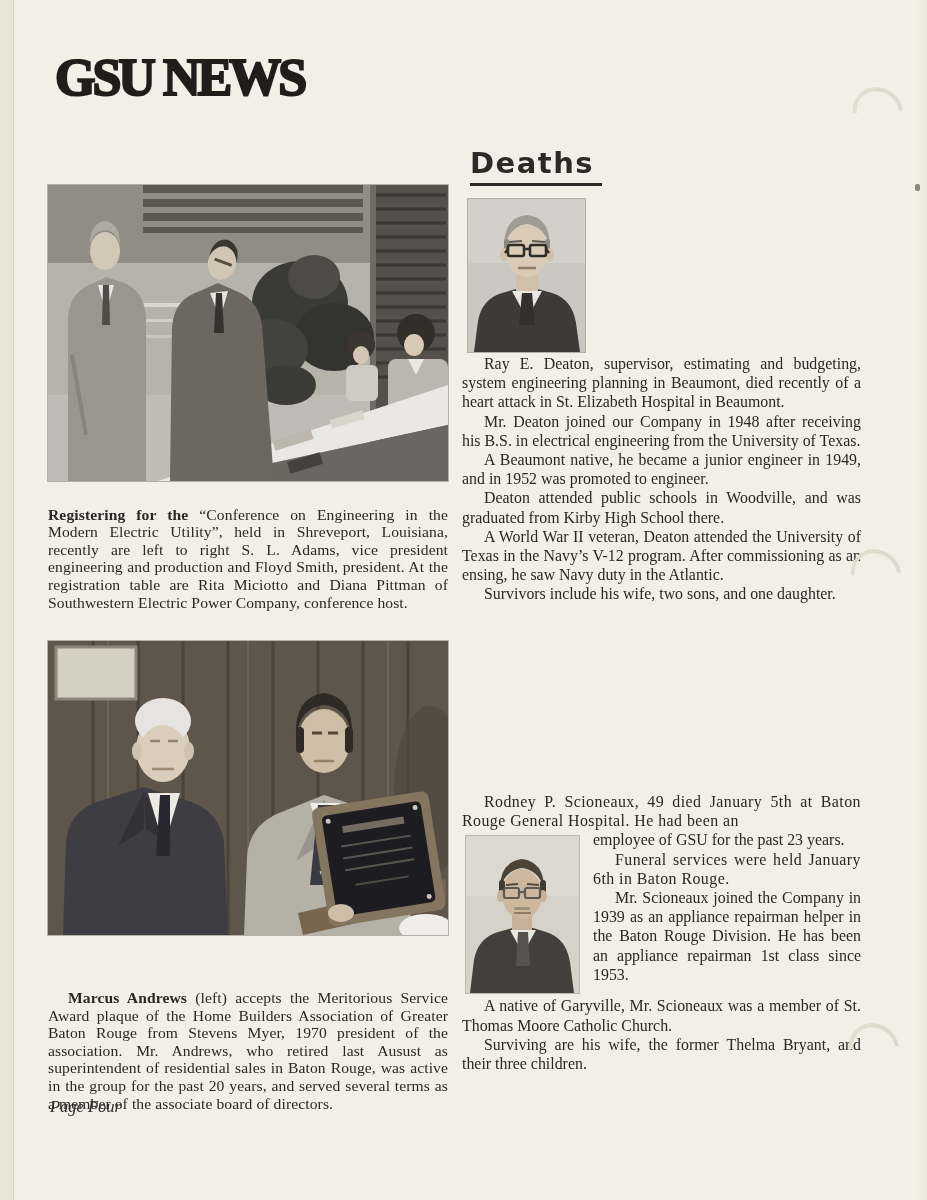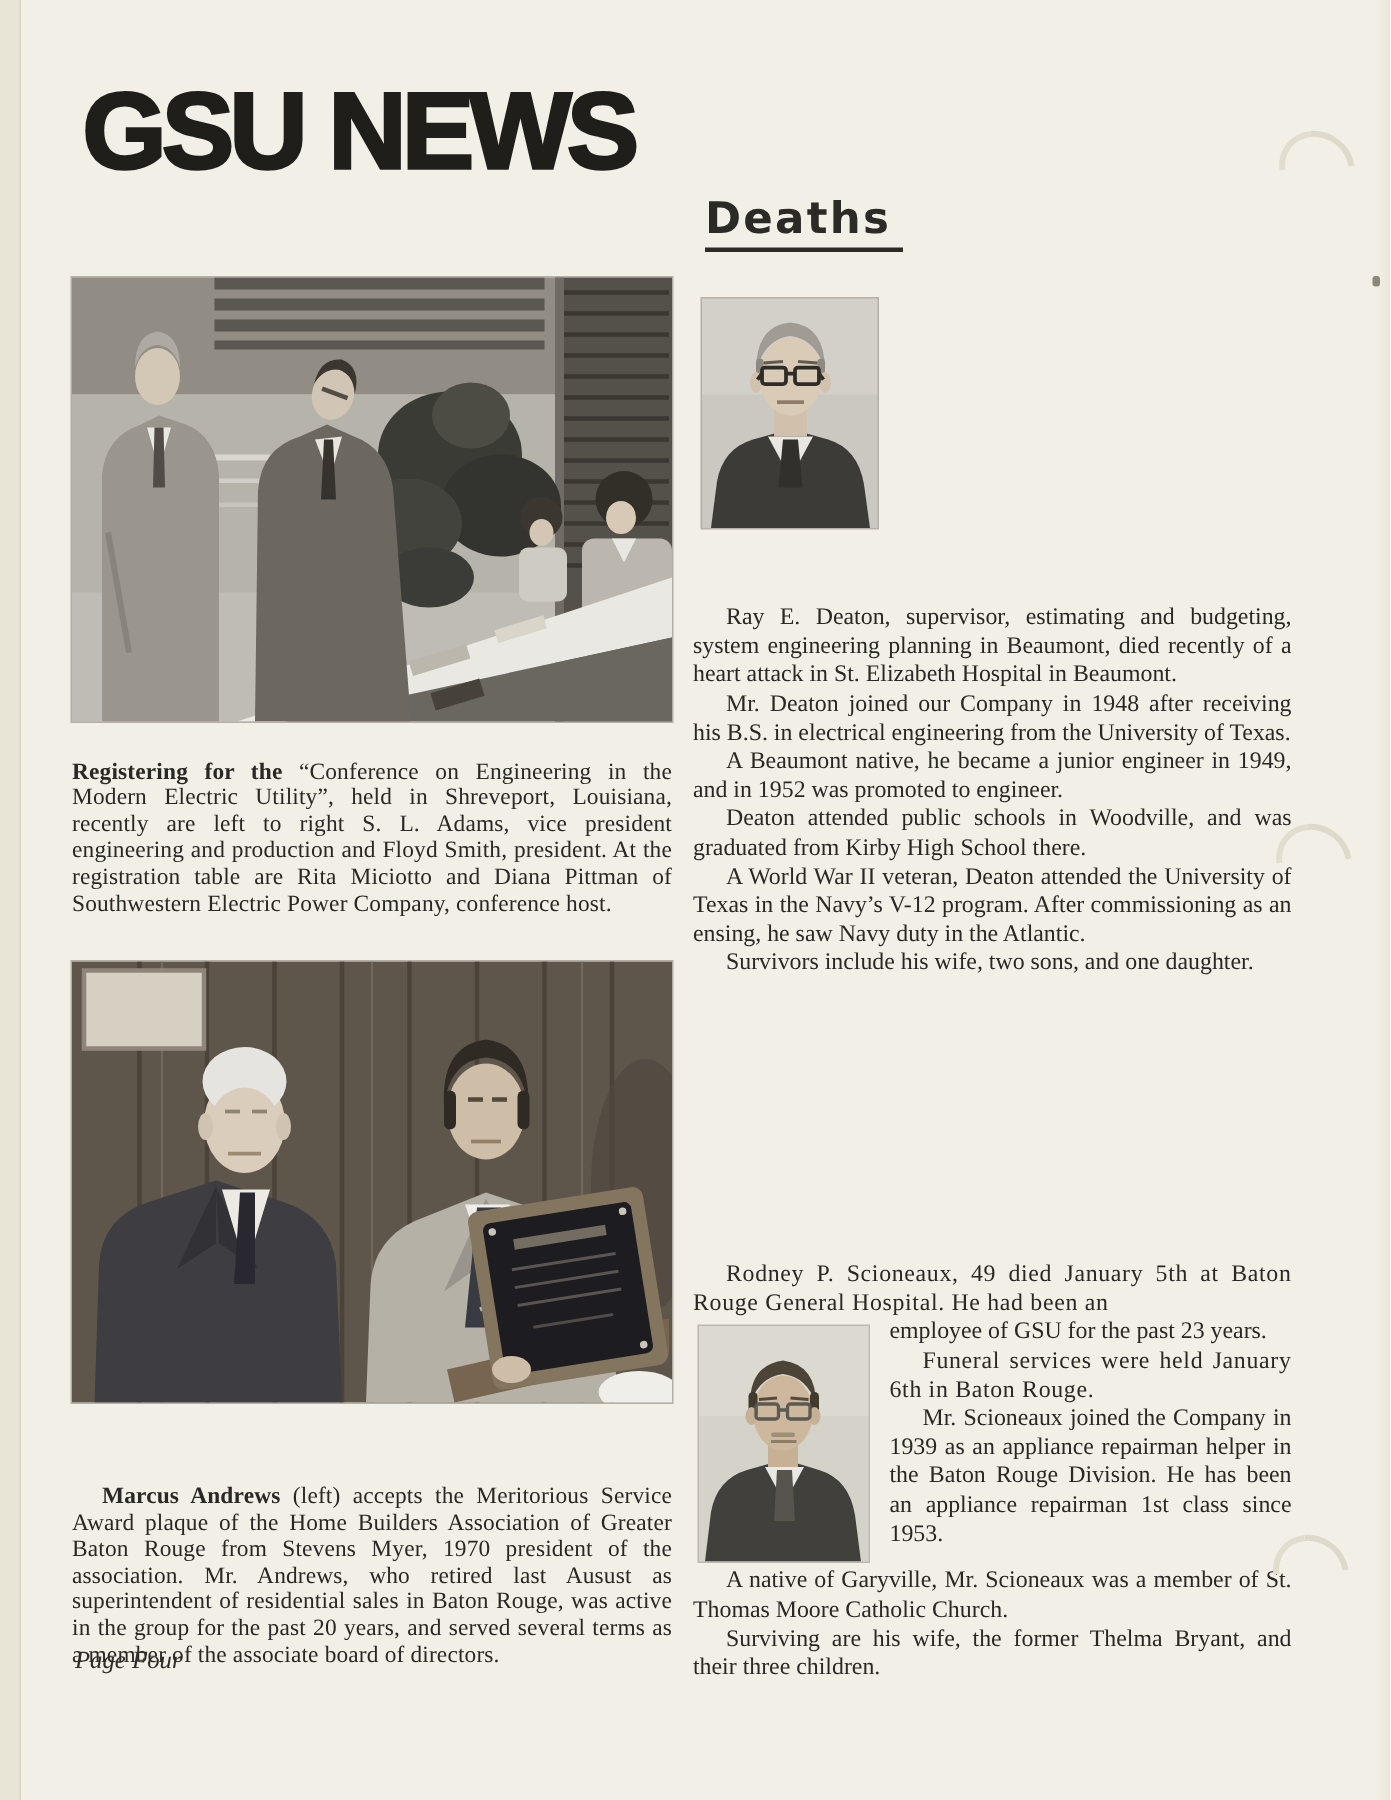--- a/index.html
+++ b/index.html
@@ -11,43 +11,43 @@
   .edge-strip{
     position:absolute;left:0;top:0;width:13px;height:1200px;
     background:#e9e5d6;border-right:1px solid #d8d3c0;
   }
   .right-shade{
     position:absolute;right:0;top:0;width:10px;height:1200px;
     background:linear-gradient(to left,#e9e6da,rgba(233,230,218,0));
   }
   .masthead{
     position:absolute;left:55px;top:52px;
-    font-family:Liberation Sans, sans-serif;font-weight:bold;
-    font-size:72px;line-height:1;letter-spacing:-3px;color:#201e1b;
+    font-family:Liberation Serif, serif;font-weight:bold;
+    font-size:52px;line-height:1;letter-spacing:-3px;color:#201e1b;
     -webkit-text-stroke:2.2px #201e1b;
   }
   .deaths-heading{
-    position:absolute;left:470px;top:128px;
+    position:absolute;left:470px;top:146px;
     font-family:"DejaVu Sans", sans-serif;font-weight:600;
     font-size:29px;letter-spacing:1.5px;color:#2c2a26;
     border-bottom:3px solid #2c2a26;padding:0 8px 3px 0;
   }
   .photo{
     position:absolute;background:#c4c1b9;
     box-shadow:0 0 0 1px #b4b0a6;
   }
   .photo svg{display:block;}
   .caption{
     position:absolute;width:400px;text-align:justify;
     font-size:15.6px;line-height:17.6px;letter-spacing:0.1px;
   }
   .caption .lead{font-weight:bold;}
   .bodycol{
     position:absolute;left:462px;width:399px;text-align:justify;
-    font-size:15.9px;line-height:19.2px;margin-top:48px;
+    font-size:15.9px;line-height:19.2px;
   }
   .bodycol p{margin:0;text-indent:22px;}
   .indent-caption{text-indent:20px;margin-top:41px;}
   .footer{
     position:absolute;left:50px;top:1097px;
     font-style:italic;font-size:16.5px;color:#2e2c28;
   }
   .float-photo{
     float:left;width:113px;height:157px;margin:6px 14px 3px 4px;
     background:#d5d2c9;box-shadow:0 0 0 1px #bcb8ad;

